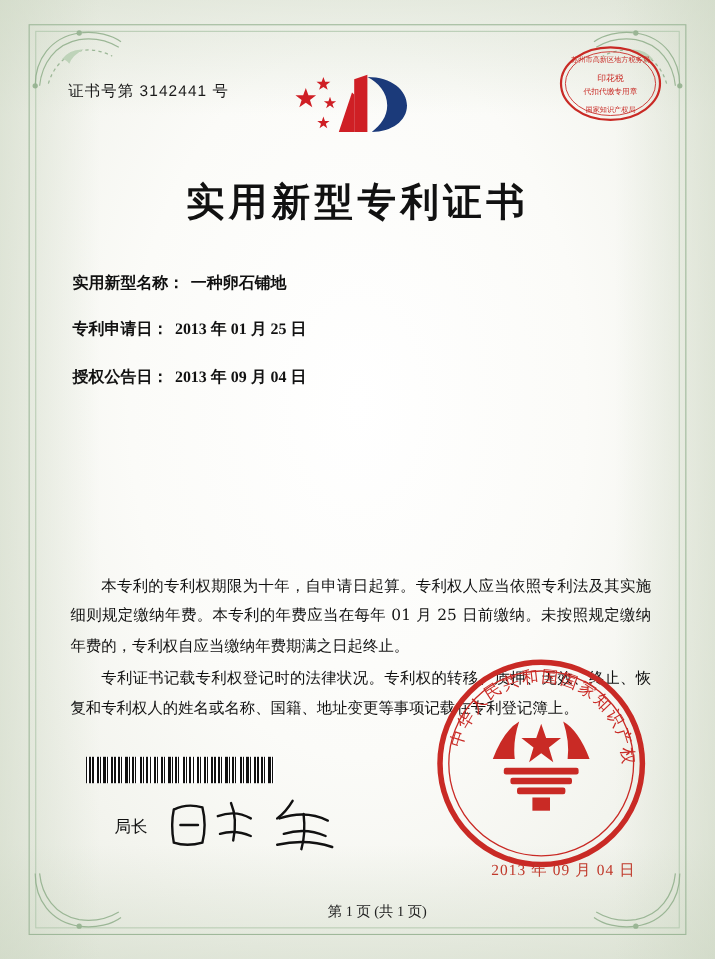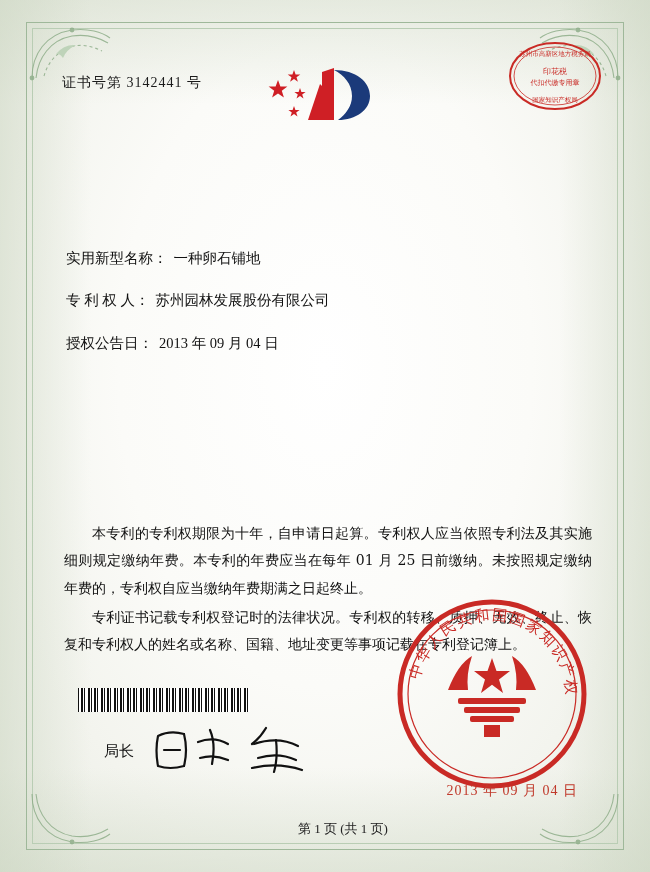--- a/index.html
+++ b/index.html
@@ -39,21 +39,21 @@
   }
   .corner svg{width:100%;height:100%;}
   .c-tl{left:28px;top:24px;}
   .c-tr{right:28px;top:24px;transform:scaleX(-1);}
   .c-bl{left:28px;bottom:24px;transform:scaleY(-1);}
   .c-br{right:28px;bottom:24px;transform:scale(-1,-1);}
 
   .cert-no{
     position:absolute;left:62px;top:74px;
     font-size:14px;color:#1a1a1a;letter-spacing:1px;
-    font-family:Liberation Serif, serif;
+    font-family:Liberation Sans, sans-serif;
   }
 
   
   .logo{
     position:absolute;left:50%;top:62px;transform:translateX(-50%);
     width:130px;height:66px;
   }
   .logo svg{width:100%;height:100%;}
 
   
@@ -72,20 +72,21 @@
   }
 
   .fields{
     position:absolute;left:66px;top:248px;right:60px;
     font-size:14.5px;color:#111;
   }
   .field{
     margin-bottom:22px;
     line-height:1.4;
     white-space:nowrap;
+    font-weight:bold;
   }
   .field .lbl{display:inline-block;}
   .field .val{margin-left:6px;}
 
   .body-text{
     position:absolute;left:64px;right:58px;top:520px;
     font-size:14px;line-height:1.95;
     color:#111;text-align:justify;
     font-family:"DejaVu Serif","Liberation Serif",serif;
   }
@@ -194,27 +195,28 @@
     <svg viewBox="0 0 98 76">
       <ellipse cx="49" cy="38" rx="45" ry="33" fill="none" stroke="#c92a25" stroke-width="2"></ellipse>
       <ellipse cx="49" cy="38" rx="41" ry="29" fill="none" stroke="#c92a25" stroke-width="0.8"></ellipse>
       <text x="49" y="36" font-size="8" fill="#c92a25" text-anchor="middle" font-family="DejaVu Serif, serif">印花税</text>
       <text x="49" y="47" font-size="7" fill="#c92a25" text-anchor="middle" font-family="DejaVu Serif, serif">代扣代缴专用章</text>
       <text x="49" y="18" font-size="6.5" fill="#c92a25" text-anchor="middle" font-family="DejaVu Serif, serif">苏州市高新区地方税务局</text>
       <text x="49" y="64" font-size="6.5" fill="#c92a25" text-anchor="middle" font-family="DejaVu Serif, serif">国家知识产权局</text>
     </svg>
   </div>
 
+  <div class="title">实用新型专利证书</div>
 
   <div class="fields">
     <div class="field">
       <span class="lbl">实用新型名称：</span><span class="val">一种卵石铺地</span>
     </div>
     <div class="field">
-      <span class="lbl">专 利 权 人：</span><span class="val">苏州园林发展股份有限公司</span>
+      <span class="lbl">专利申请日：</span><span class="val">2013 年 01 月 25 日</span>
     </div>
     <div class="field">
       <span class="lbl">授权公告日：</span><span class="val">2013 年 09 月 04 日</span>
     </div>
   </div>
 
   <div class="body-text">
     <p>本专利的专利权期限为十年，自申请日起算。专利权人应当依照专利法及其实施细则规定缴纳年费。本专利的年费应当在每年 01 月 25 日前缴纳。未按照规定缴纳年费的，专利权自应当缴纳年费期满之日起终止。</p>
     <p>专利证书记载专利权登记时的法律状况。专利权的转移、质押、无效、终止、恢复和专利权人的姓名或名称、国籍、地址变更等事项记载在专利登记簿上。</p>
   </div>

